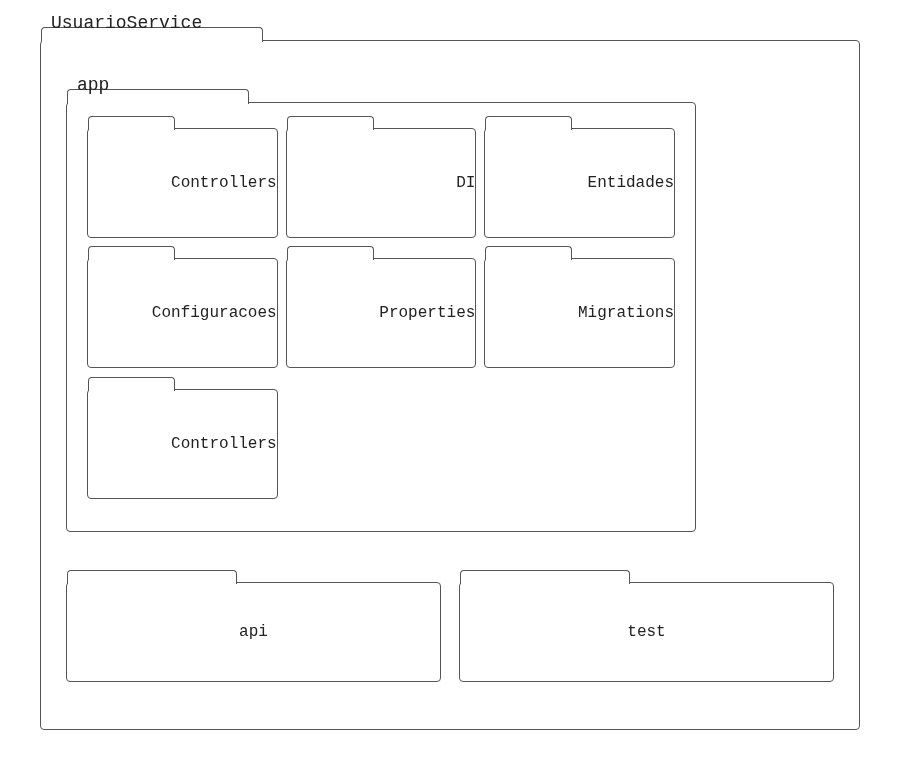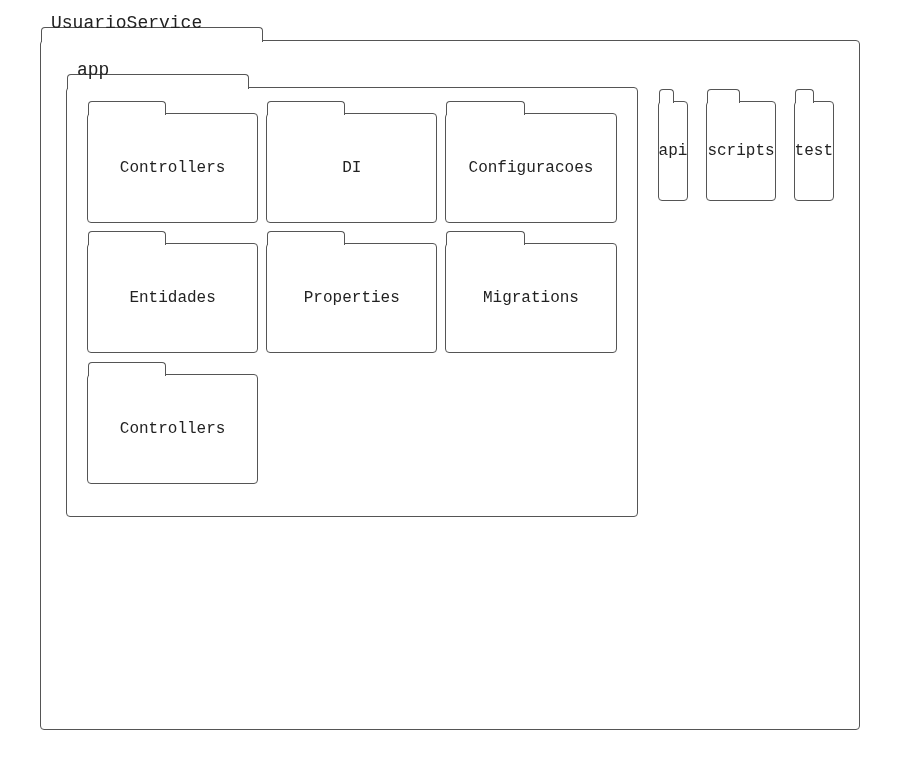--- a/index.html
+++ b/index.html
@@ -42,20 +42,21 @@
     }
 
     
     .folder-root {
       width: 820px;
       height: 690px;
       top: 20px;
       left: 20px;
       padding: 30px 25px 25px 25px;
       display: flex;
+      flex-direction: column;
       gap: 20px;
     }
 
     .folder-root::before {
       width: 220px;
     }
 
     .folder-root-label {
       position: absolute;
       top: -28px;
@@ -119,70 +120,68 @@
       height: 13px;
       border: 1.5px solid #555;
       border-bottom: none;
       border-radius: 4px 4px 0 0;
       background: #fff;
     }
 
     
     .app-grid-item {
       height: 110px;
+      justify-content: flex-end;
     }
 
     
     .bottom-item {
       flex: 1;
       height: 100px;
     }
 
   </style>
 </head>
 <body>
 
 <div class="scene">
 
   <div class="folder folder-root">
     <span class="folder-root-label">UsuarioService</span>
 
-    <div class="folder folder-app" style="position:relative; margin-top: 16px; gap: 8px;">
+    <div class="folder folder-app" style="position:relative; margin-top: 31px; gap: 8px;">
       <span class="folder-app-label">app</span>
 
       <div class="folder-item app-grid-item">
         <span>Controllers</span>
       </div>
       <div class="folder-item app-grid-item">
         <span>DI</span>
       </div>
       <div class="folder-item app-grid-item">
-        <span>Configuracoes</span>
+        <span>Entidades</span>
       </div>
       <div class="folder-item app-grid-item">
-        <span>Entidades</span>
+        <span>Configuracoes</span>
       </div>
       <div class="folder-item app-grid-item">
         <span>Properties</span>
       </div>
       <div class="folder-item app-grid-item">
         <span>Migrations</span>
       </div>
       <div class="folder-item app-grid-item">
         <span>Controllers</span>
       </div>
 
       <div style="visibility:hidden;"></div>
     </div>
 
     <div class="bottom-row" style="margin-top: 30px;">
       <div class="folder-item bottom-item">
         <span>api</span>
       </div>
       <div class="folder-item bottom-item">
-        <span>scripts</span>
-      </div>
-      <div class="folder-item bottom-item">
         <span>test</span>
       </div>
     </div>
   </div>
 </div>
 
 </body></html>

